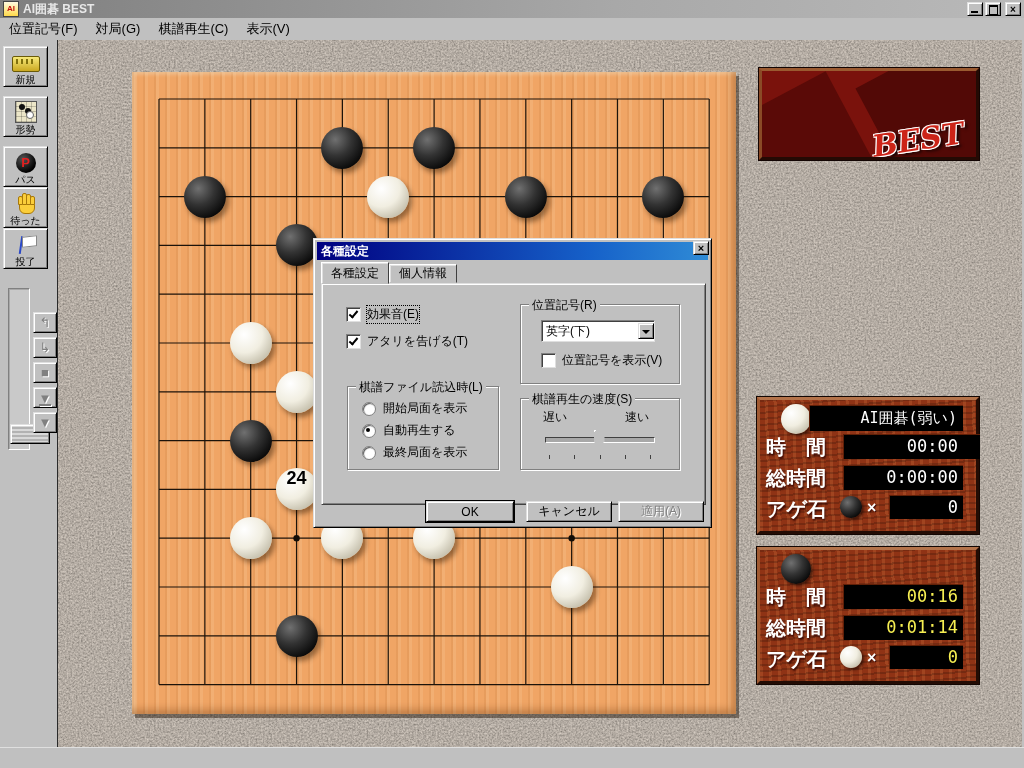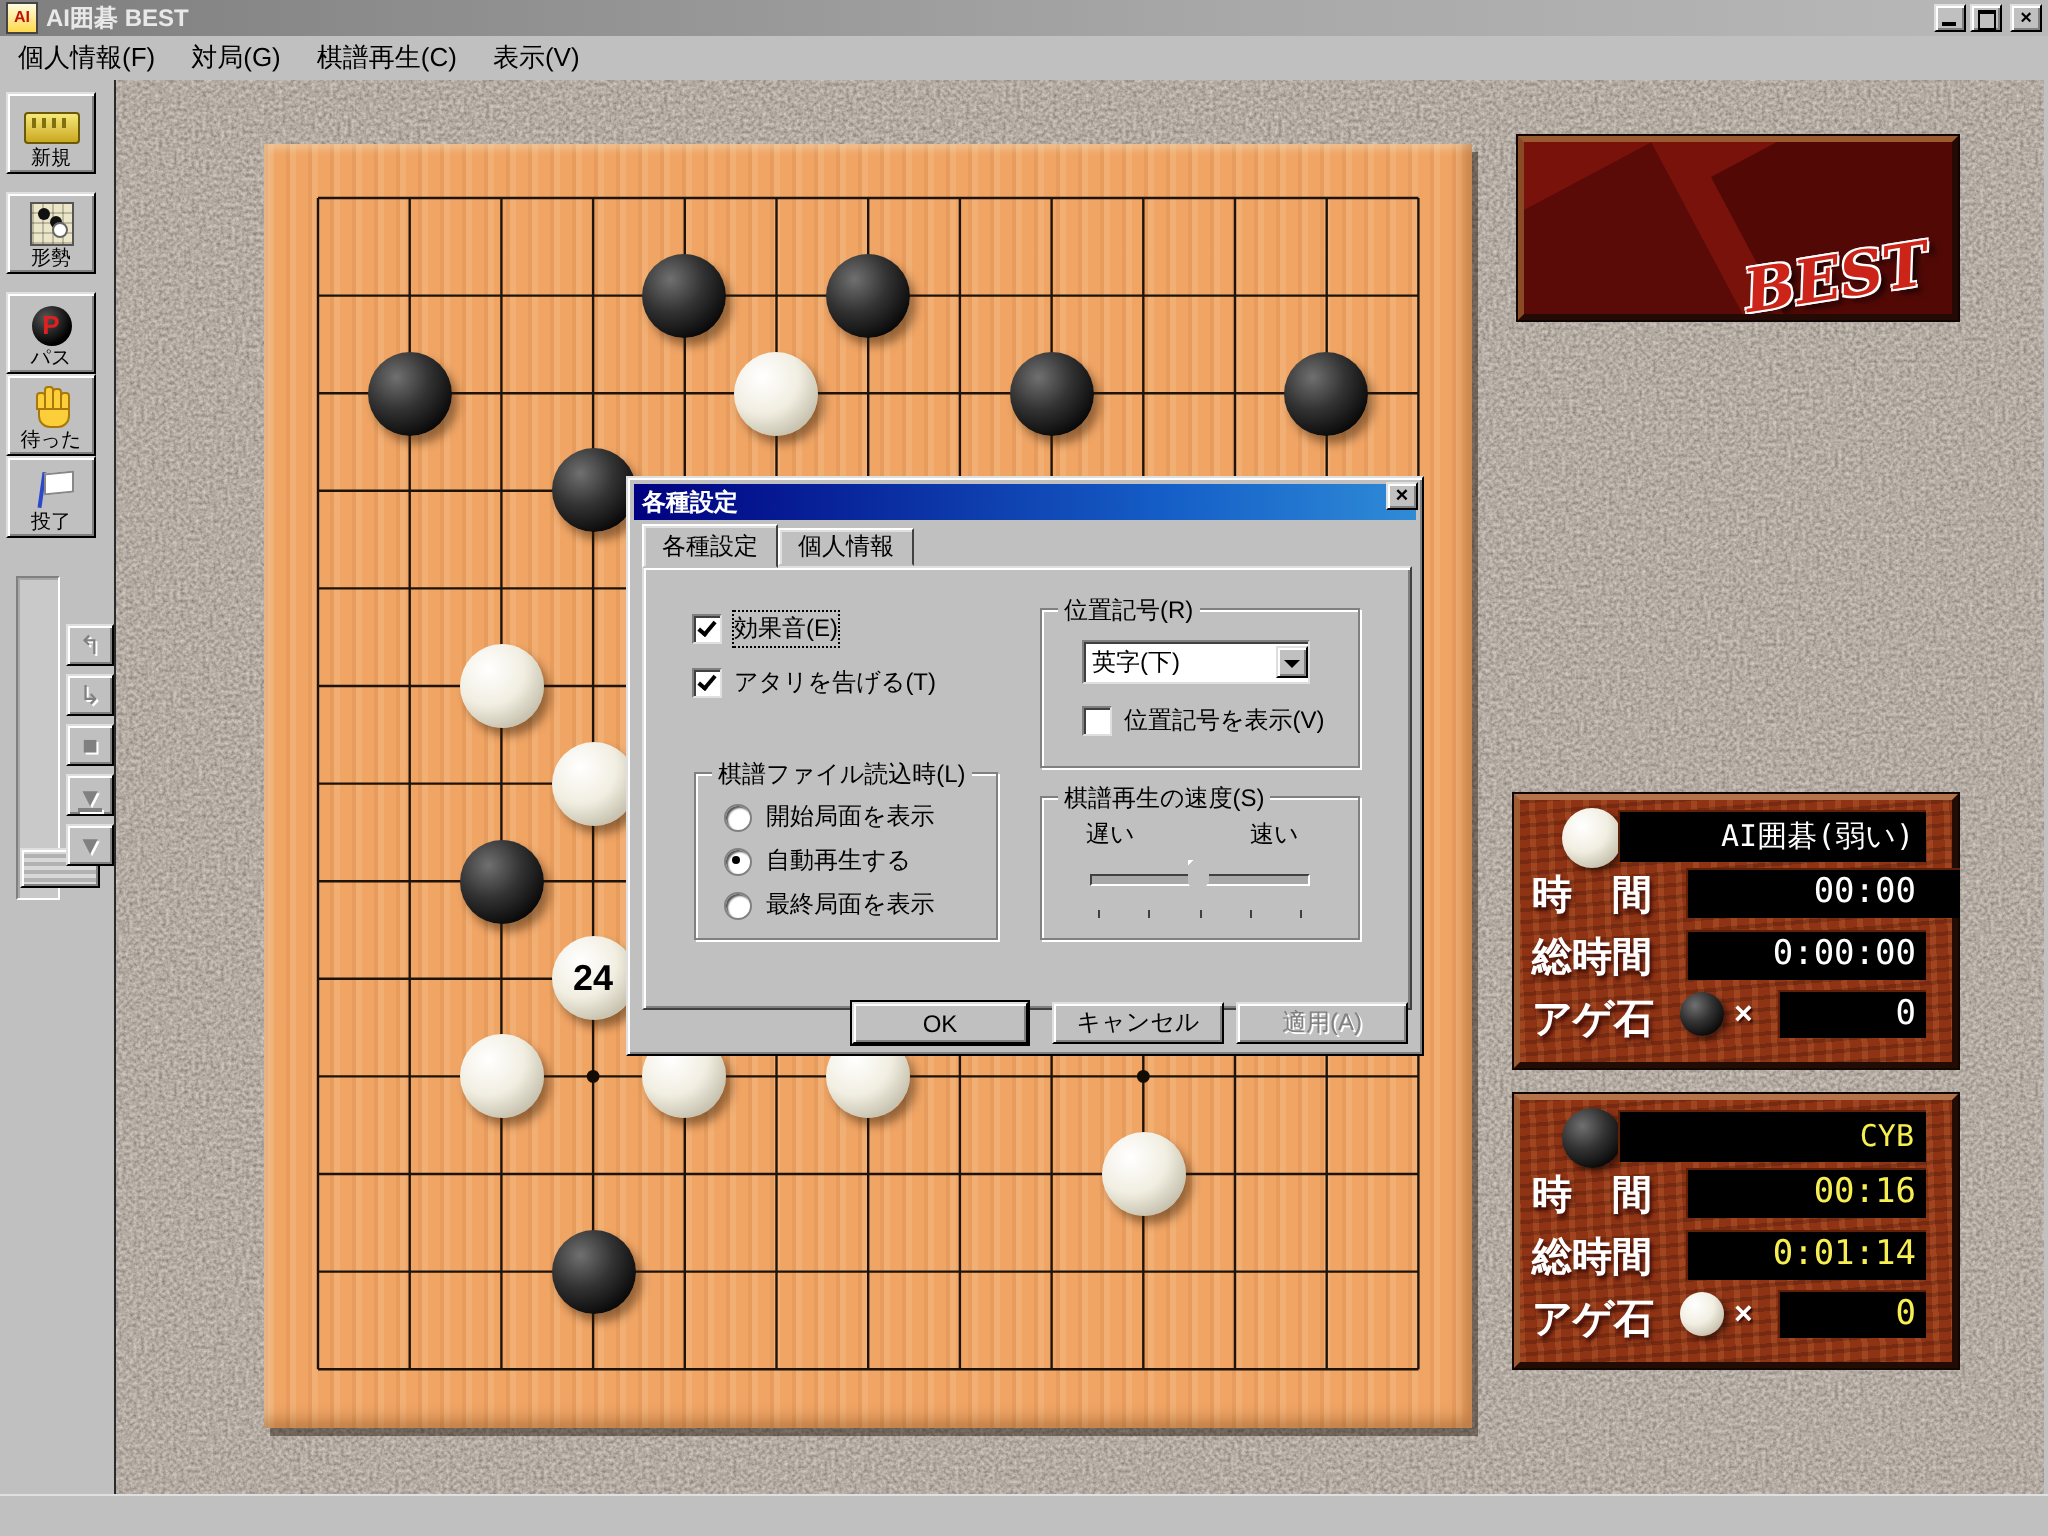--- a/index.html
+++ b/index.html
@@ -61,21 +61,21 @@
   .pbtn .bar{display:block;margin:-4px auto 0;width:12px;height:2px;background:#808080;box-shadow:1px 1px 0 #fff;}
   
   .client{position:absolute;left:57px;top:40px;width:964px;height:707px;background:#564e44;overflow:hidden;border-left:1px solid #2a2a2a;}
   .texture{position:absolute;left:0;top:0;}
   
   .goban{position:absolute;left:74px;top:32px;width:604px;height:642px;background:#f0a565;
     background-image:repeating-linear-gradient(90deg,rgba(150,80,20,.10) 0 2px,rgba(255,235,200,.14) 2px 5px,transparent 5px 11px);
     box-shadow:inset -3px -4px 8px rgba(90,40,0,.35),inset 2px 2px 4px rgba(255,240,210,.55),3px 4px 0 rgba(30,15,2,.45);}
   .goban svg{position:absolute;left:0;top:0;}
   .stone{position:absolute;width:42px;height:42px;border-radius:50%;box-shadow:3px 4px 5px rgba(40,20,0,.45);
-    display:flex;align-items:center;justify-content:center;}
+    display:flex;align-items:flex-start;justify-content:center;}
   .stone.white{background:radial-gradient(circle at 34% 30%,#ffffff,#f1eee1 45%,#cdc8b6 72%,#a9a394 100%);}
   .stone.black{background:radial-gradient(circle at 34% 30%,#707070,#333 40%,#000 85%);}
   .stone .mv{font-size:18px;font-weight:bold;color:#000;font-family:"Liberation Sans",sans-serif;}
   
   .logo{position:absolute;left:701px;top:28px;width:214px;height:86px;background:#7a120c;overflow:hidden;
     border:3px solid;border-color:#9a5a30 #240a04 #240a04 #8a4a26;box-shadow:0 0 0 1px #120402;}
   .logo .streak1{position:absolute;right:-30px;top:-20px;width:120px;height:160px;background:rgba(50,2,2,.55);transform:rotate(-28deg);}
   .logo .streak2{position:absolute;left:-40px;bottom:-60px;width:140px;height:120px;background:rgba(50,2,2,.45);transform:rotate(-28deg);}
   .logo .ai{position:absolute;left:10px;top:4px;font-family:"DejaVu Serif",serif;font-weight:bold;font-size:40px;
     color:#e8c34d;letter-spacing:3px;text-shadow:1px 1px 0 #7a5a10,3px 3px 3px rgba(0,0,0,.8);}
@@ -154,21 +154,21 @@
         </button>
       <button class="wbtn">
           <span class="glyph-restore2"></span>
           <span class="glyph-restore"></span>
         </button>
       <button class="wbtn close">×</button>
     </span>
   </div>
 
   <div class="menubar">
-    <span class="menuitem">個人情報(F)</span>
+    <span class="menuitem">位置記号(F)</span>
     <span class="menuitem">対局(G)</span>
     <span class="menuitem">棋譜再生(C)</span>
     <span class="menuitem">表示(V)</span>
   </div>
 
   <div class="toolcol"></div>
   <button class="tbtn" style="top:46px">
     <span class="icon-new"></span>
     <span class="tlabel">新規</span>
   </button>
@@ -287,21 +287,20 @@
       <div class="plabel" style="left:6px;top:65px">総時間</div>
       <div class="pfield pval" style="left: 83px; top: 65px; width: 115px; height: 25px; line-height: 25px; font-size: 17px; padding-right: 5px; color: rgb(255, 255, 255);">0:00:00</div>
       <div class="plabel" style="left:6px;top:96px">アゲ石</div>
       <div class="pstone black" style="left:80px;top:96px;width:22px;height:22px"></div>
       <div class="pmult" style="left:107px;top:99px">×</div>
       <div class="pfield pval" style="left: 129px; top: 95px; width: 69px; height: 24px; line-height: 24px; font-size: 17px; padding-right: 5px; color: rgb(255, 255, 255);">0</div>
     </div>
 
     <div class="panel" style="left:699px;top:507px">
       <div class="pstone black" style="left:21px;top:4px;width:30px;height:30px"></div>
-      <div class="pfield pval" style="left: 49px; top: 5px; width: 148px; height: 26px; line-height: 26px; font-size: 15px; padding-right: 6px; color: rgb(247, 239, 82);">CYB</div>
       <div class="plabel" style="left:6px;top:34px">時　間</div>
       <div class="pfield pval" style="left: 83px; top: 34px; width: 115px; height: 25px; line-height: 25px; font-size: 17px; padding-right: 5px; color: rgb(247, 239, 82);">00:16</div>
       <div class="plabel" style="left:6px;top:65px">総時間</div>
       <div class="pfield pval" style="left: 83px; top: 65px; width: 115px; height: 25px; line-height: 25px; font-size: 17px; padding-right: 5px; color: rgb(247, 239, 82);">0:01:14</div>
       <div class="plabel" style="left:6px;top:96px">アゲ石</div>
       <div class="pstone white" style="left:80px;top:96px;width:22px;height:22px"></div>
       <div class="pmult" style="left:107px;top:99px">×</div>
       <div class="pfield pval" style="left: 129px; top: 95px; width: 69px; height: 24px; line-height: 24px; font-size: 17px; padding-right: 5px; color: rgb(247, 239, 82);">0</div>
     </div>
   </div>

